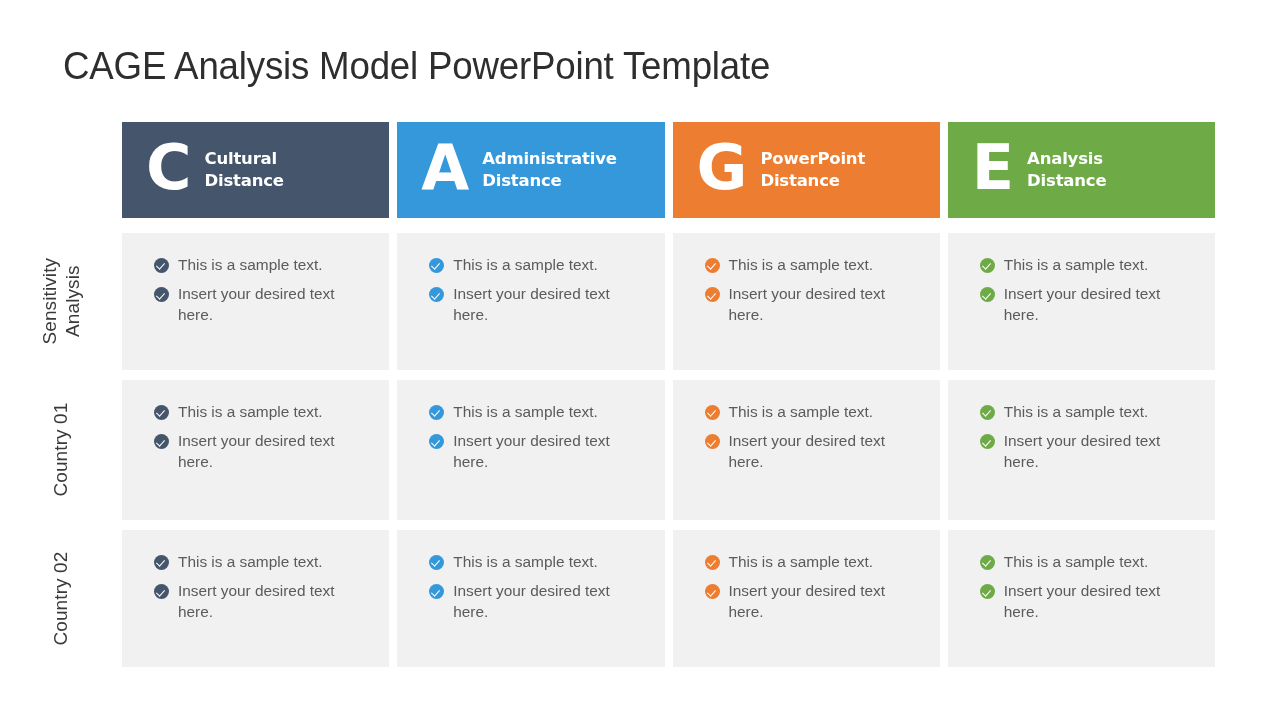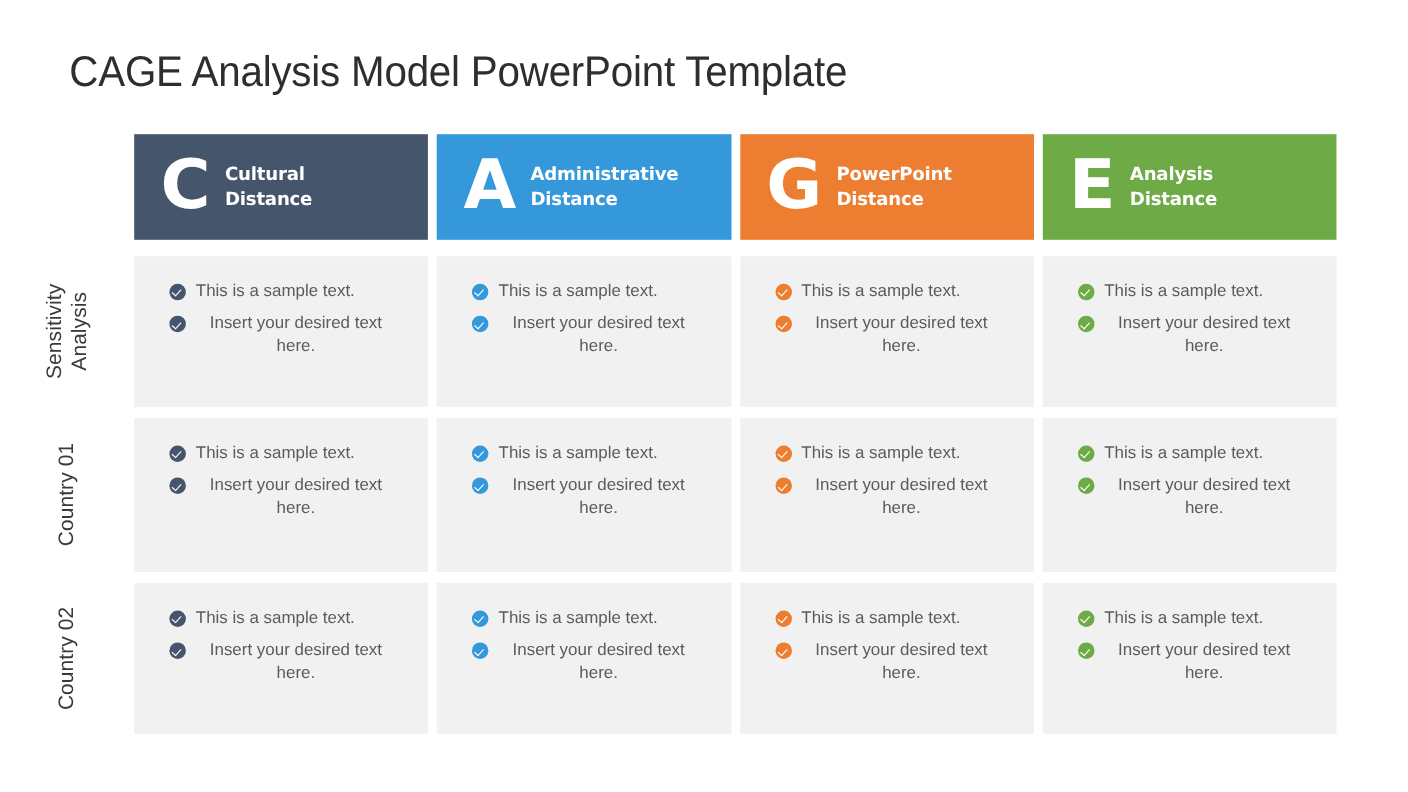--- a/index.html
+++ b/index.html
@@ -127,21 +127,20 @@
     border-width: 0 1.9px 1.9px 0;
     transform: rotate(42deg);
   }
 
   .bullet-text {
     font-size: 15.4px;
     line-height: 1.32;
     color: #5b5b5d;
     font-family: "Liberation Sans", sans-serif;
     max-width: 182px;
-    text-align: center;
   }
 
   
   .row-labels {
     position: absolute;
     left: 0;
     top: 0;
     width: 122px;
     height: 100%;
   }

